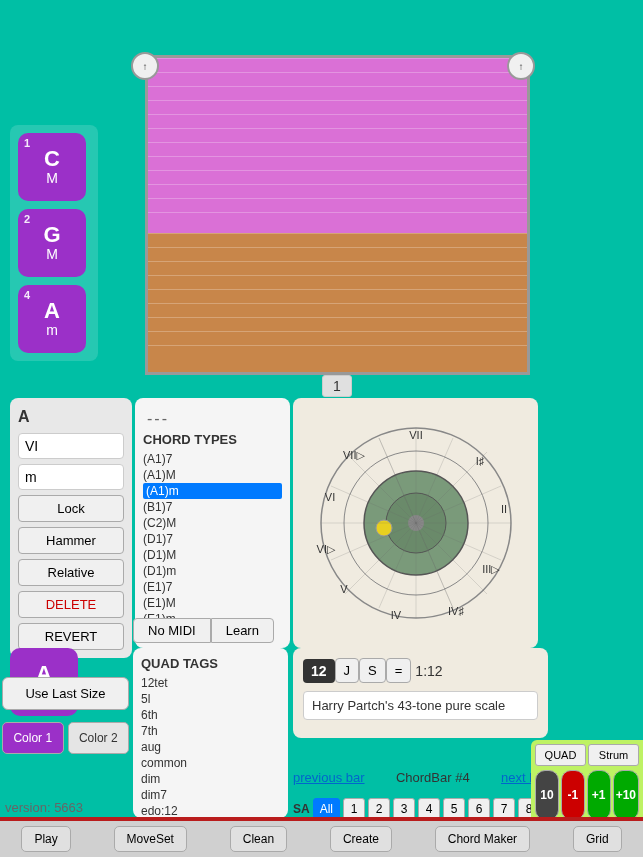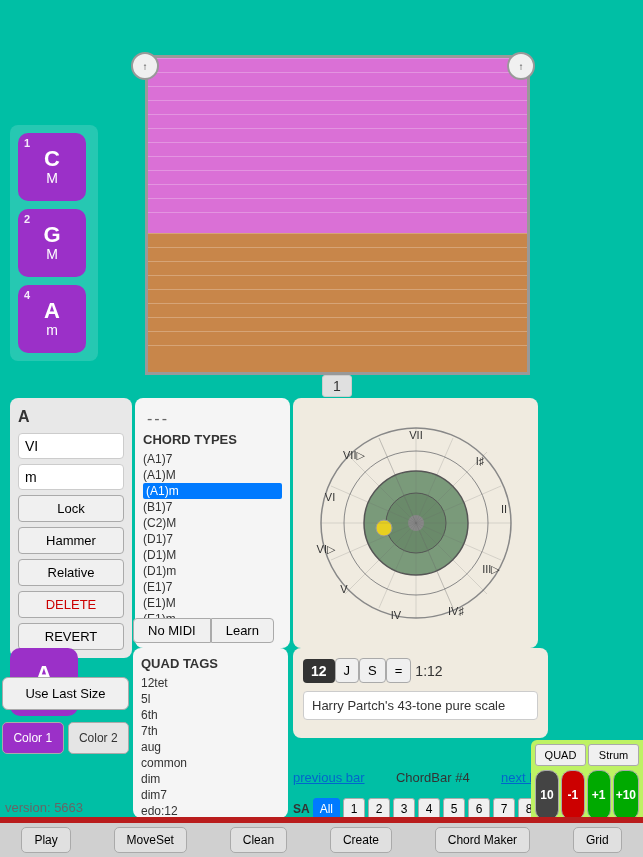--- a/index.html
+++ b/index.html
@@ -481,21 +481,21 @@
     .bottom-toolbar {
       position: absolute;
       bottom: 0;
       left: 0;
       width: 643px;
       height: 40px;
       background: #d0d0d0;
       display: flex;
       align-items: center;
       justify-content: space-around;
-      border-top: 6px solid #b91c1c;
+      border-top: 4px solid #b91c1c;
     }
 
     .toolbar-btn {
       padding: 5px 12px;
       background: #e0e0e0;
       border: 1px solid #aaa;
       border-radius: 5px;
       font-size: 12px;
       cursor: pointer;
     }

